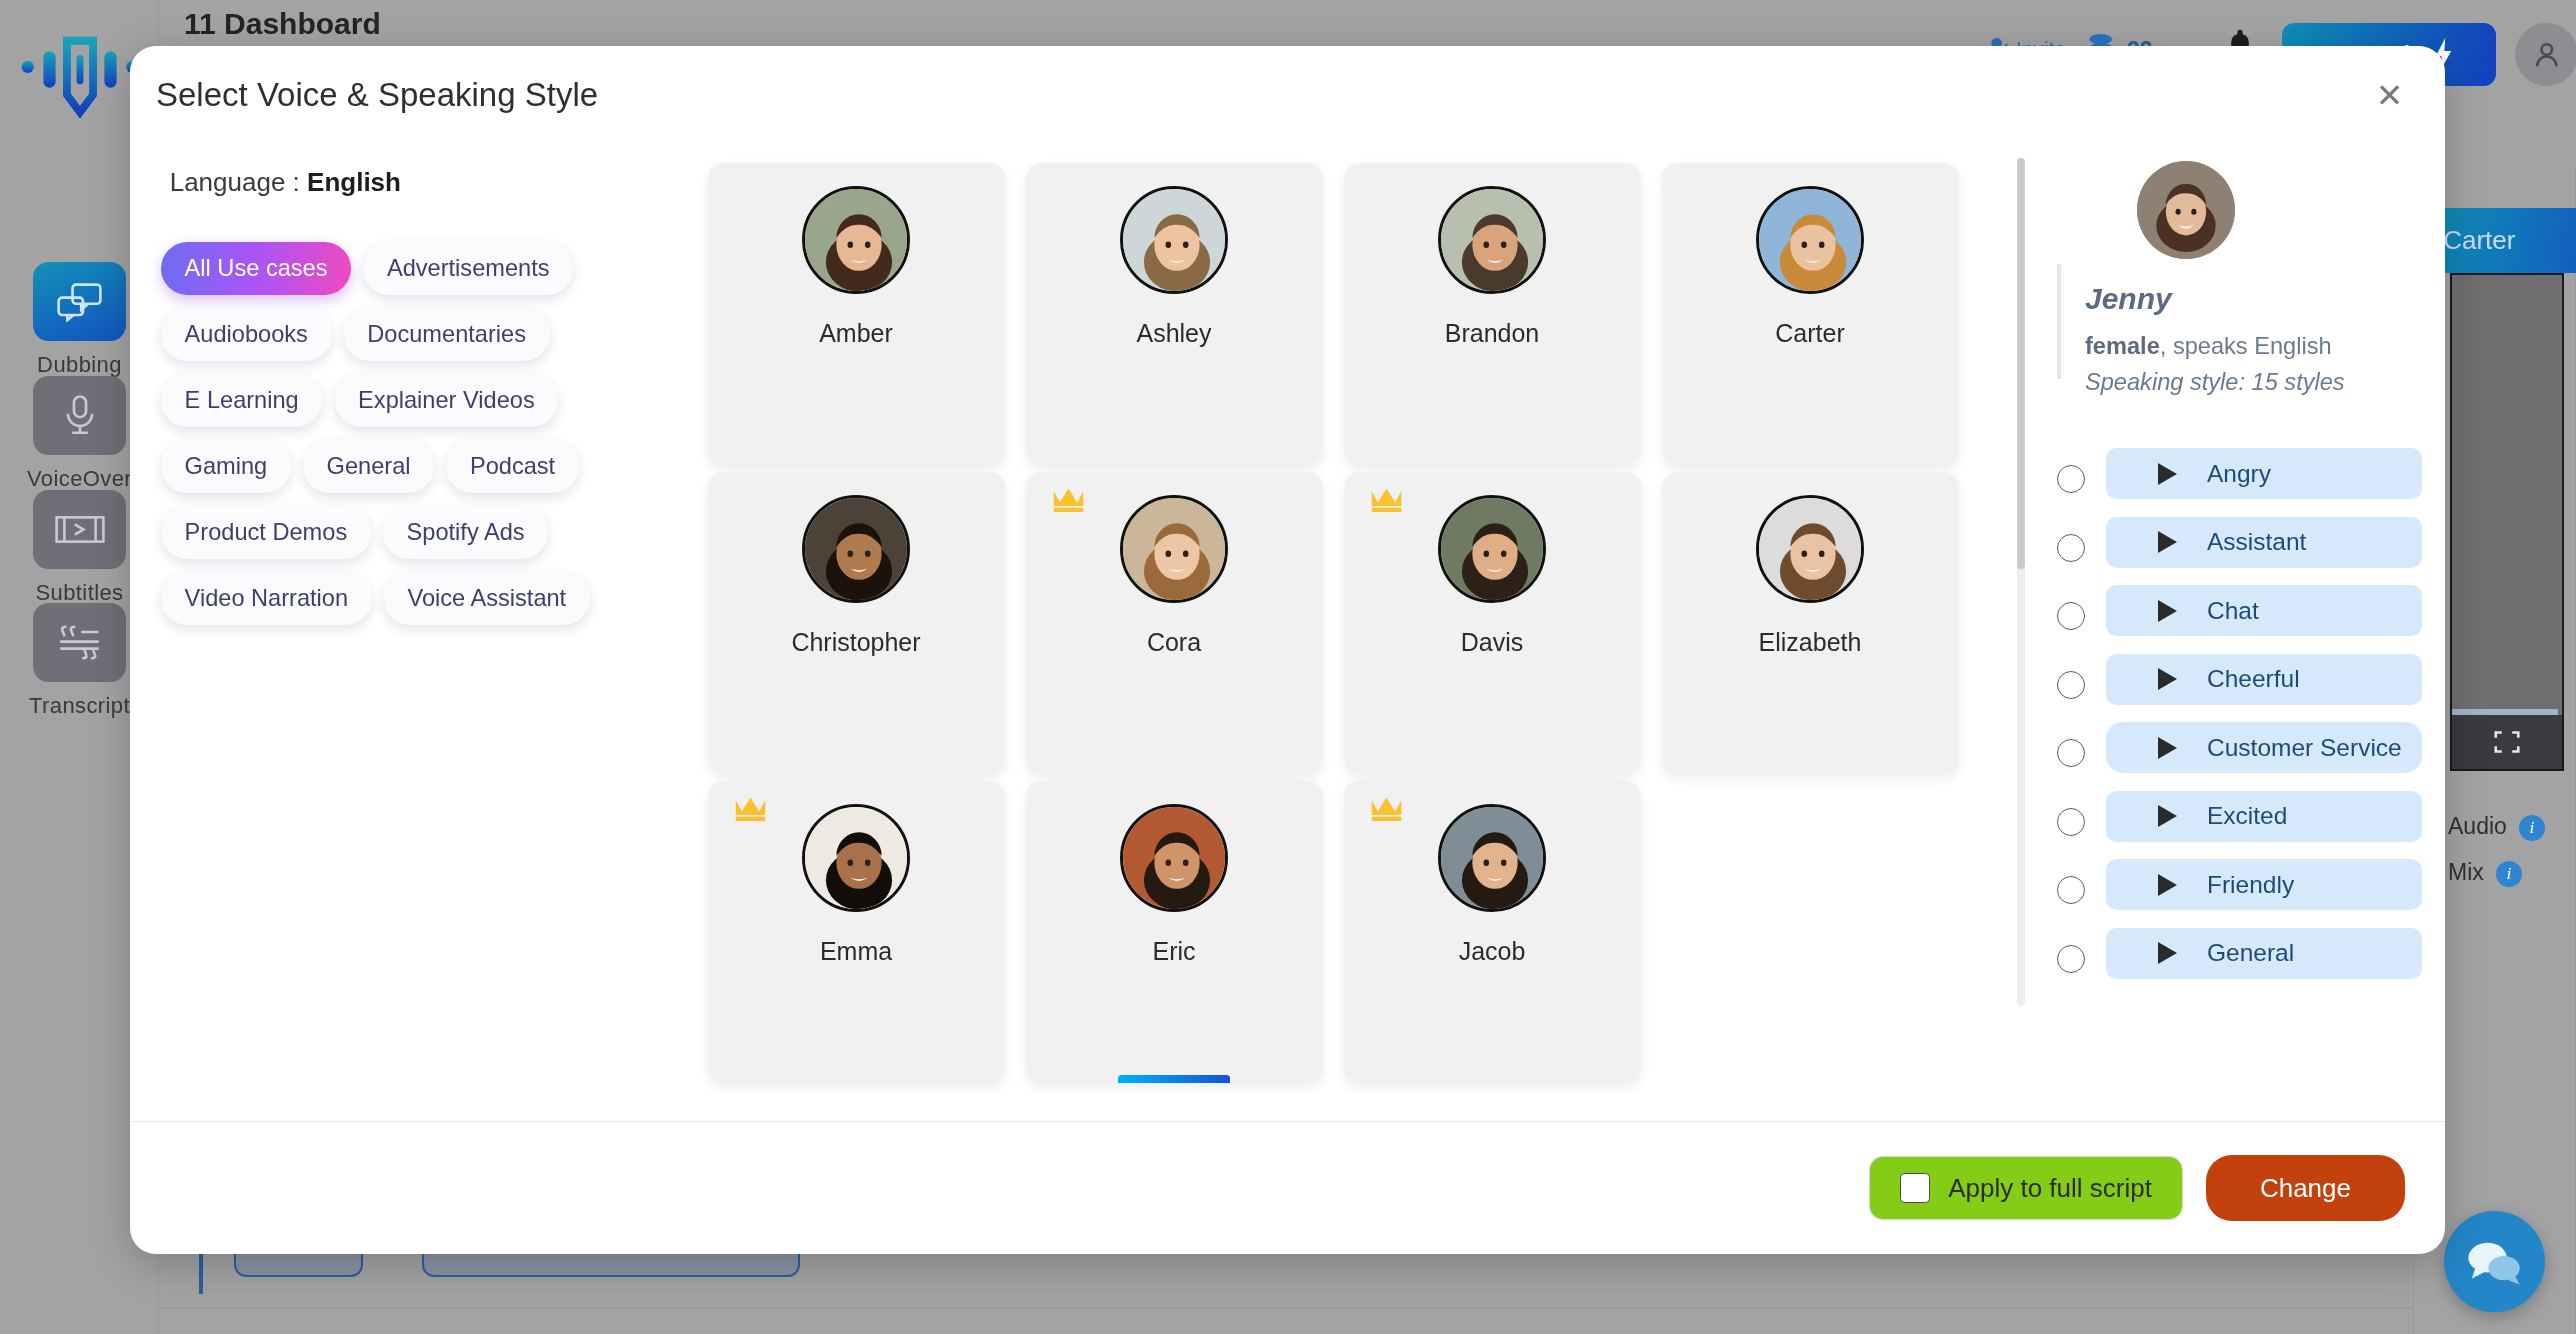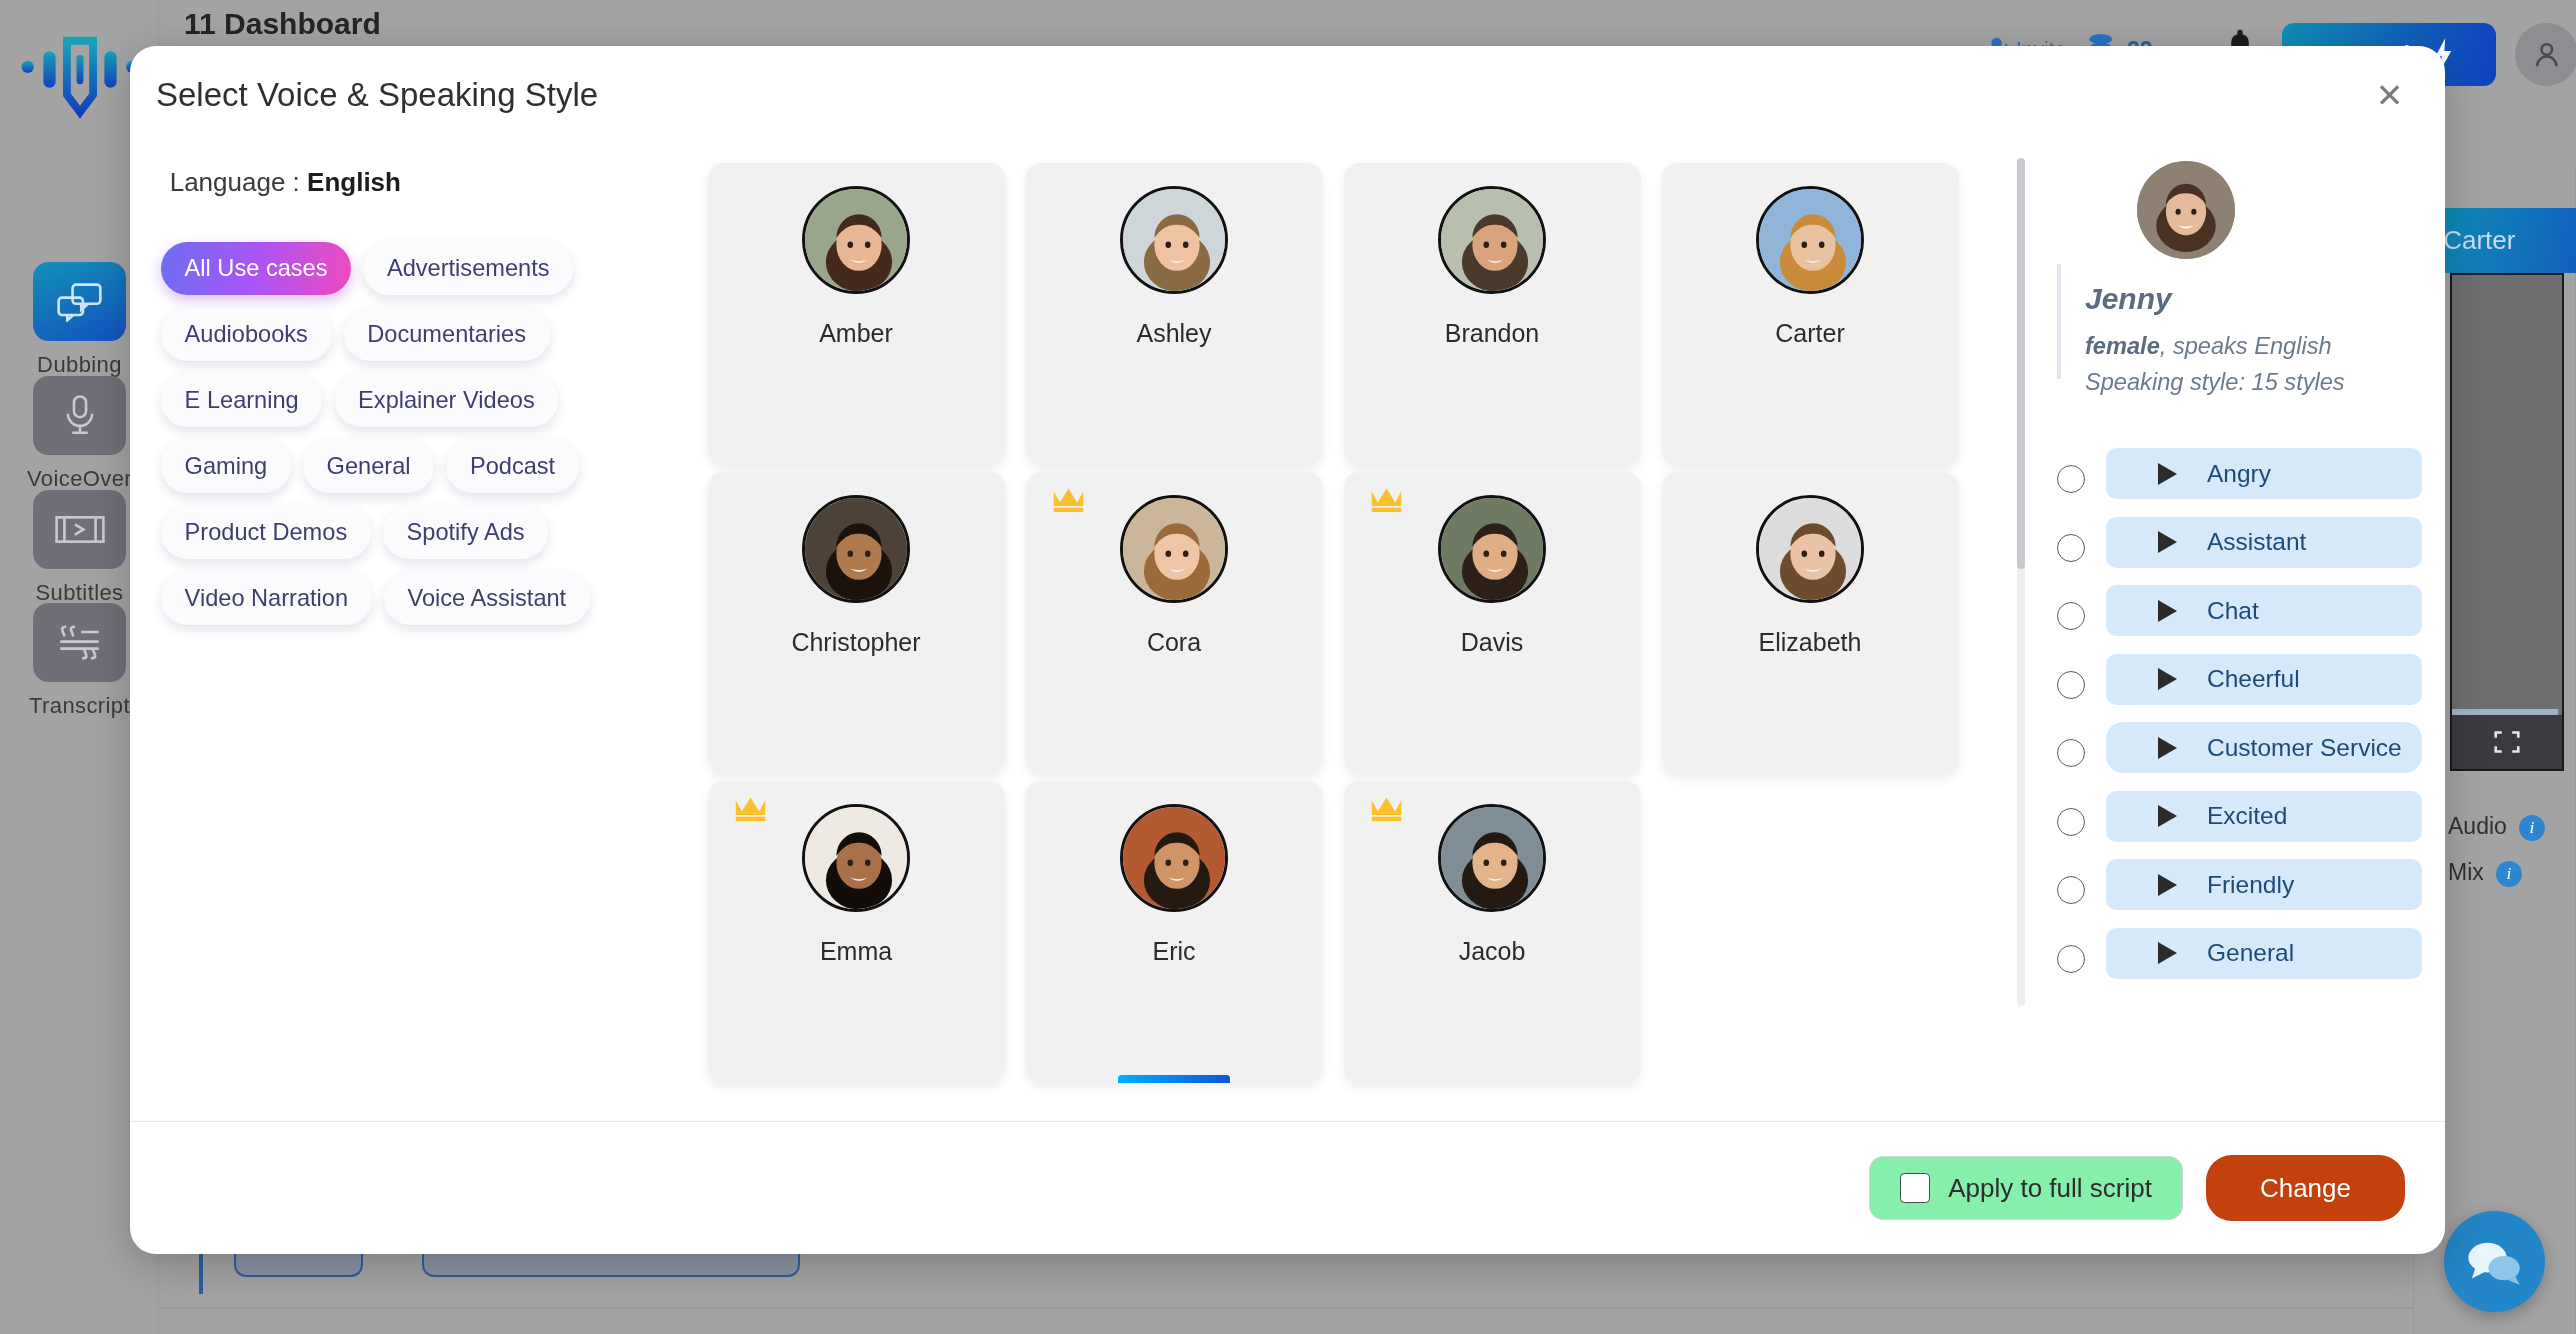--- a/index.html
+++ b/index.html
@@ -202,21 +202,21 @@
   #detail-rule {
     position:absolute; left: 23px; top: 122px; width: 3.5px; height: 115px;
     background: #dfe6ee;
   }
   #detail-name {
     position:absolute; left: 51px; top: 140px;
     font-size: 30px; font-style: italic; color: #5c6b80; font-weight: 600;
   }
   #detail-meta1 {
     position:absolute; left: 51px; top: 191px;
-    font-size: 23.6px; font-style: italic; color: #6b7a8d;
+    font-size: 23.6px; color: #6b7a8d;
   }
   #detail-meta1 b { font-weight: 700; color:#5c6b80; }
   #detail-meta2 {
     position:absolute; left: 51px; top: 227px;
     font-size: 23.6px; font-style: italic; color: #6b7a8d;
   }
   #styles-list {
     position:absolute; left: 23px; top: 306px; right: 23px; bottom: 0;
     overflow: hidden;
   }
@@ -243,21 +243,21 @@
   
   #modal-footer {
     position:absolute; left: 0; right: 0; bottom: 0; height: 133px;
     border-top: 0.9px solid #e8e8ec;
     display: flex; align-items: center; justify-content: flex-end;
     padding-right: 40px; gap: 23px;
   }
   #apply-full-script {
     display:flex; align-items:center; gap: 18px;
     border: 0.9px solid #d6d6dc; border-radius: 14px;
-    padding: 15.7px 30px; background:#86efac; cursor: pointer;
+    padding: 15.7px 30px; background:#84cc16; cursor: pointer;
   }
   #apply-checkbox {
     width: 30px; height: 30px; border: 1.7px solid #4a4a4a; border-radius: 4.4px;
     background: #fff;
   }
   #apply-label { font-size: 26px; color: #2c2c2c; }
   #change-button {
     background: #c2410c; color: #fff; font-size: 26px;
     border: none; border-radius: 26px;
     padding: 17.5px 54px; cursor: pointer;

